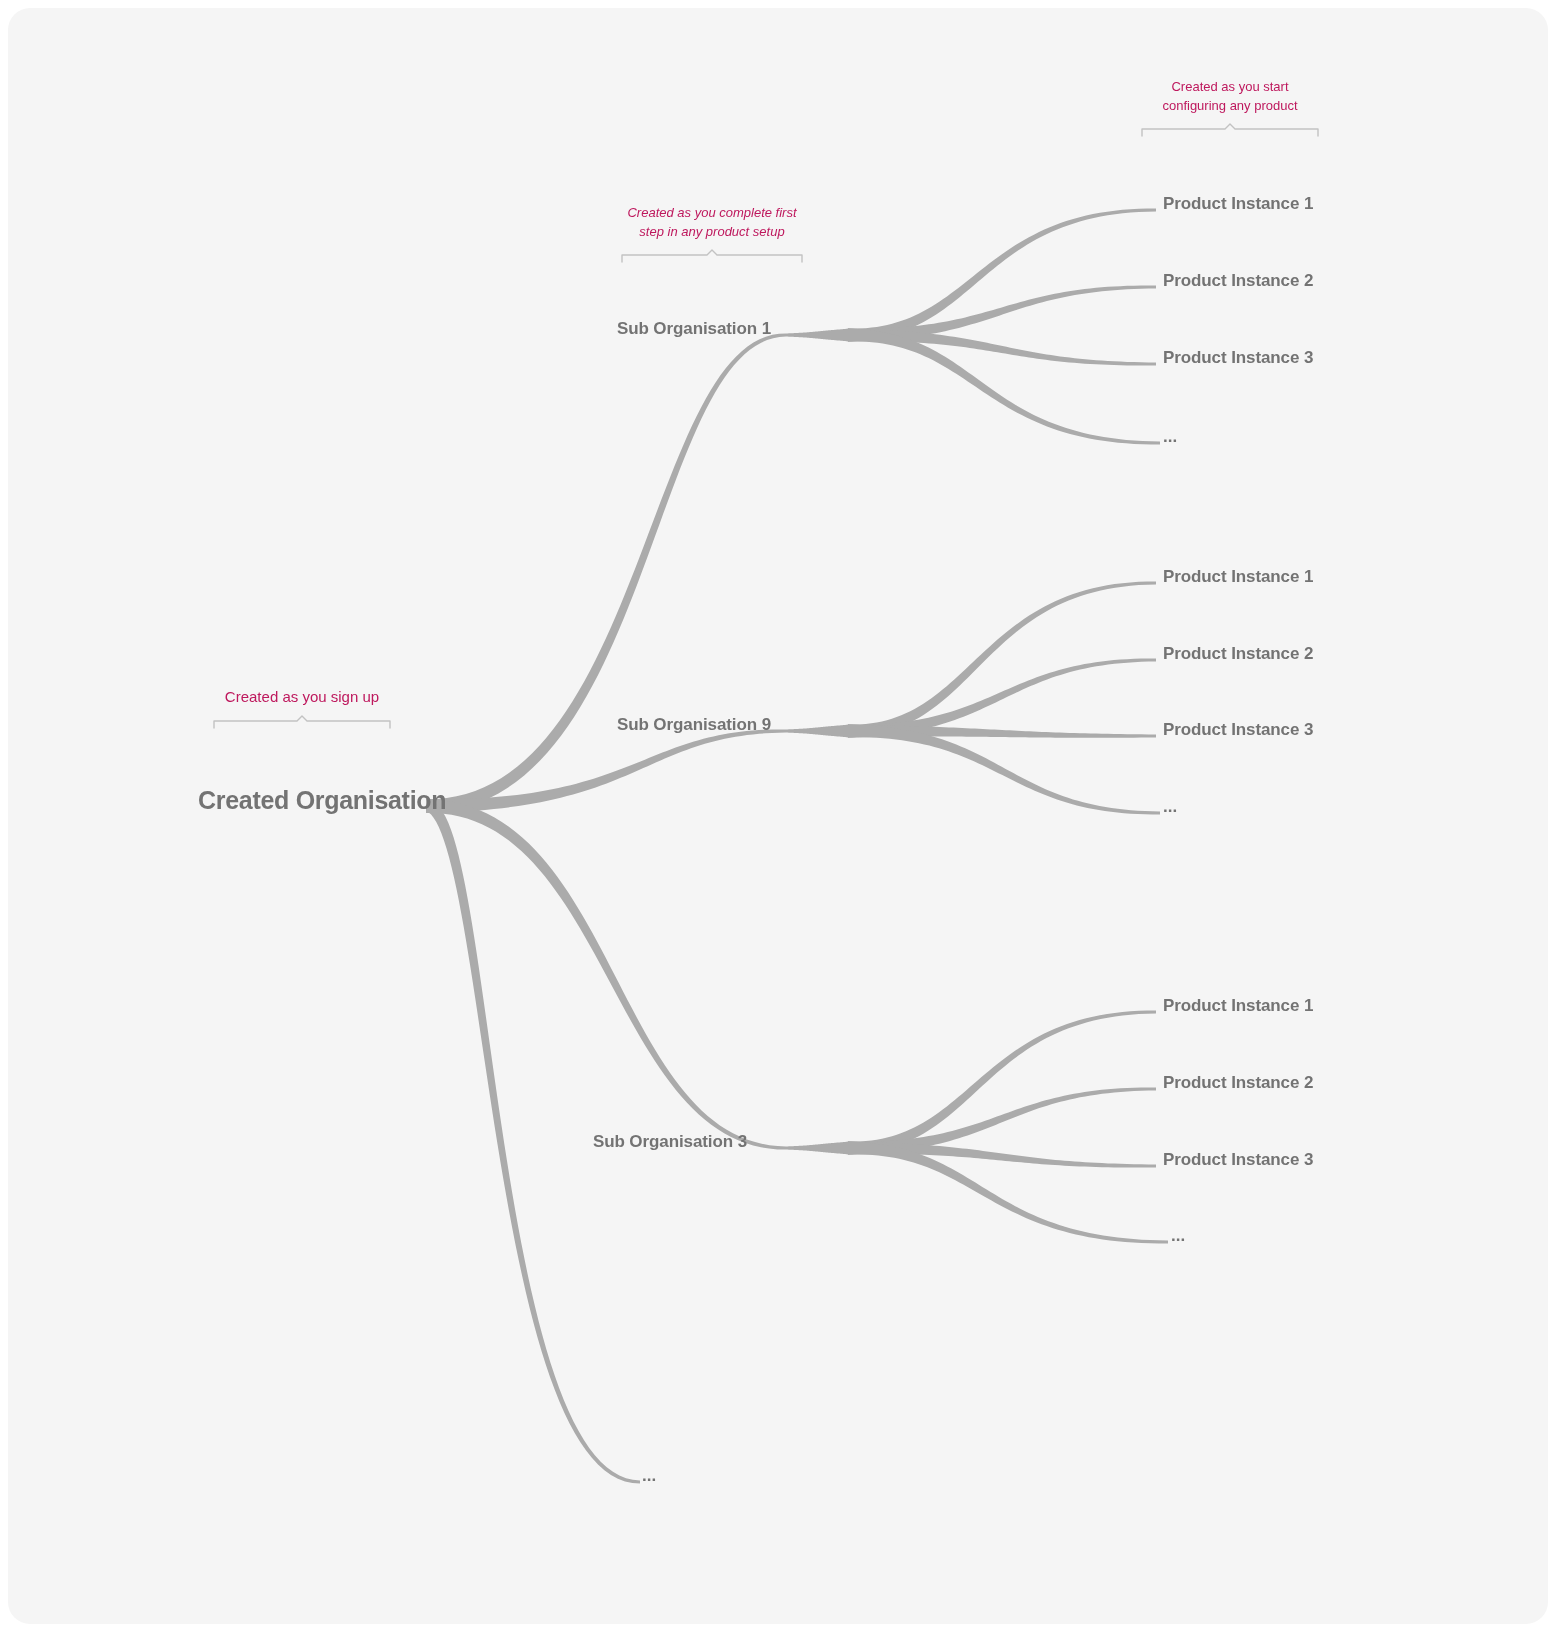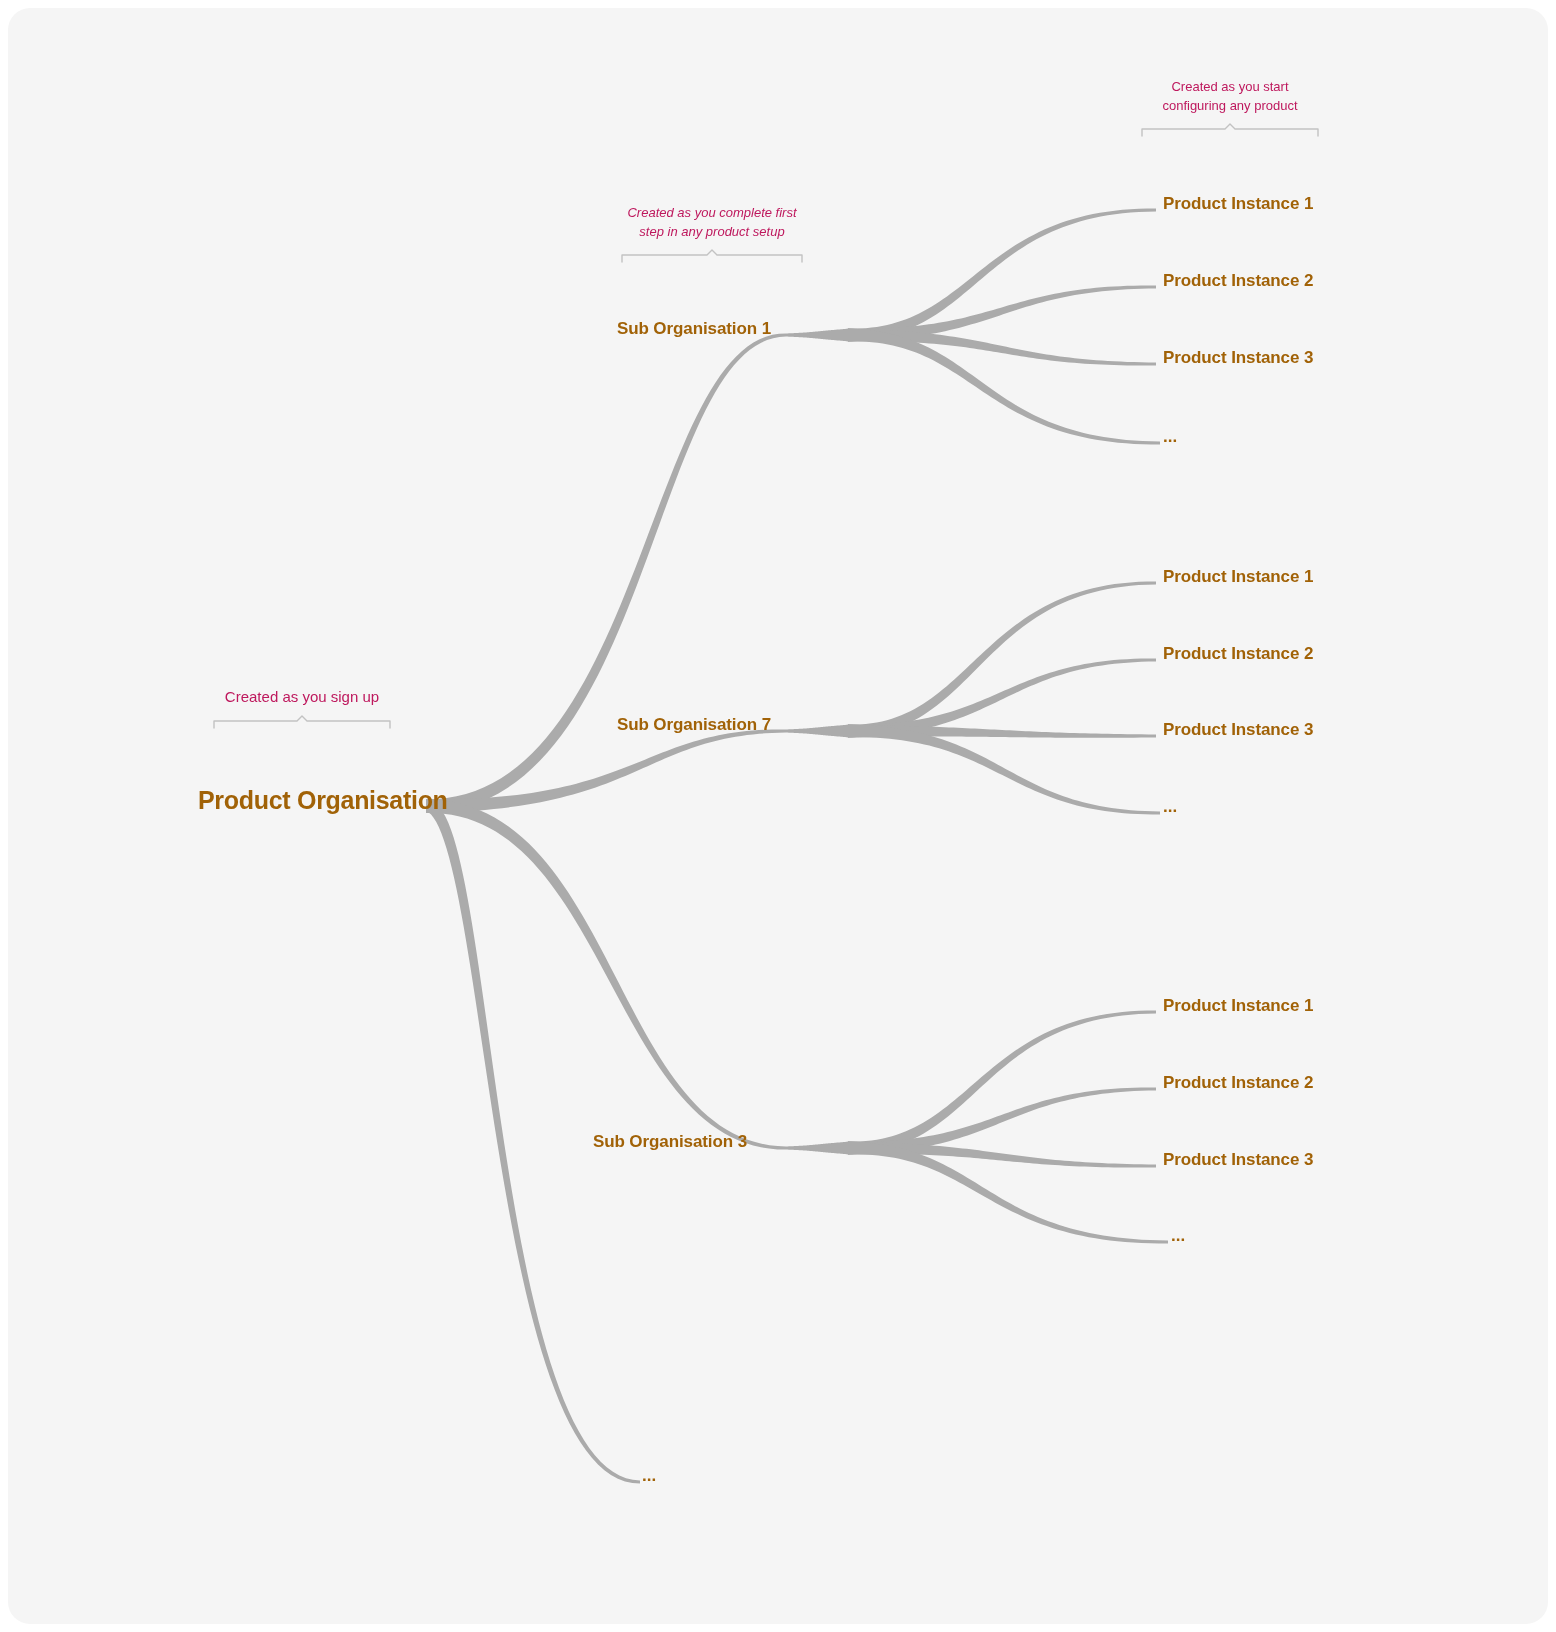--- a/index.html
+++ b/index.html
@@ -27,21 +27,21 @@
     position: absolute;
     left: 0;
     top: 0;
     width: 1540px;
     height: 1616px;
     pointer-events: none;
   }
   .node {
     position: absolute;
     white-space: nowrap;
-    color: #a16207;
+    color: #737373;
     line-height: 1;
   }
   .node.root {
     font-size: 25px;
     font-weight: bold;
     letter-spacing: -0.3px;
     transform: translate(0, -50%);
   }
   .node.sub {
     font-size: 17px;
@@ -99,21 +99,21 @@
       <path d="M840.00,729.50 L847.57,729.27 L854.88,729.13 L861.96,729.01 L868.81,728.91 L875.44,728.82 L881.85,728.75 L888.05,728.69 L894.06,728.64 L899.89,728.60 L905.53,728.57 L911.00,728.54 L916.31,728.52 L921.46,728.51 L926.47,728.51 L931.35,728.51 L936.09,728.52 L940.72,728.53 L945.23,728.55 L949.64,728.57 L953.96,728.60 L958.20,728.63 L962.35,728.67 L966.44,728.70 L970.47,728.74 L974.45,728.79 L978.39,728.83 L982.29,728.88 L986.17,728.93 L990.03,728.97 L993.89,729.03 L997.74,729.08 L1001.60,729.13 L1005.48,729.18 L1009.39,729.23 L1013.33,729.28 L1017.32,729.33 L1021.35,729.38 L1025.45,729.43 L1029.61,729.47 L1033.85,729.51 L1038.18,729.55 L1042.60,729.59 L1047.12,729.63 L1051.76,729.66 L1056.51,729.69 L1061.40,729.71 L1066.42,729.73 L1071.58,729.75 L1076.90,729.76 L1082.38,729.77 L1088.03,729.77 L1093.86,729.77 L1099.88,729.76 L1106.10,729.74 L1112.52,729.72 L1119.15,729.69 L1126.01,729.65 L1133.10,729.61 L1140.43,729.56 L1148.00,729.50 L1148.00,726.50 L1140.43,726.43 L1133.11,726.36 L1126.02,726.28 L1119.17,726.18 L1112.54,726.09 L1106.13,725.98 L1099.92,725.87 L1093.90,725.75 L1088.08,725.62 L1082.43,725.49 L1076.96,725.35 L1071.65,725.21 L1066.49,725.06 L1061.48,724.91 L1056.61,724.75 L1051.87,724.59 L1047.24,724.42 L1042.73,724.25 L1038.32,724.07 L1034.00,723.89 L1029.77,723.71 L1025.61,723.53 L1021.53,723.34 L1017.50,723.15 L1013.53,722.96 L1009.59,722.76 L1005.69,722.57 L1001.82,722.37 L997.96,722.17 L994.11,721.97 L990.27,721.78 L986.41,721.58 L982.53,721.38 L978.63,721.18 L974.69,720.98 L970.71,720.78 L966.68,720.58 L962.59,720.38 L958.42,720.19 L954.19,719.99 L949.86,719.80 L945.44,719.61 L940.92,719.42 L936.28,719.23 L931.53,719.05 L926.65,718.87 L921.63,718.69 L916.46,718.52 L911.14,718.34 L905.66,718.18 L900.00,718.01 L894.17,717.85 L888.15,717.69 L881.93,717.53 L875.50,717.37 L868.86,717.22 L862.00,717.06 L854.91,716.91 L847.58,716.74 L840.00,716.50 Z" fill="#ababab"></path>
       <path d="M840.00,729.50 L847.56,729.33 L854.87,729.37 L861.94,729.56 L868.78,729.87 L875.39,730.31 L881.79,730.87 L887.98,731.54 L893.98,732.32 L899.79,733.19 L905.41,734.17 L910.87,735.23 L916.17,736.39 L921.32,737.62 L926.33,738.94 L931.20,740.33 L935.95,741.78 L940.58,743.31 L945.11,744.89 L949.54,746.53 L953.89,748.23 L958.15,749.97 L962.34,751.76 L966.47,753.59 L970.55,755.45 L974.58,757.34 L978.58,759.26 L982.54,761.21 L986.49,763.17 L990.43,765.14 L994.36,767.12 L998.30,769.11 L1002.25,771.09 L1006.22,773.07 L1010.23,775.04 L1014.27,776.99 L1018.36,778.92 L1022.51,780.82 L1026.72,782.70 L1031.00,784.53 L1035.35,786.33 L1039.80,788.08 L1044.34,789.79 L1048.99,791.43 L1053.75,793.02 L1058.63,794.54 L1063.64,796.00 L1068.79,797.38 L1074.08,798.68 L1079.52,799.89 L1085.13,801.02 L1090.91,802.06 L1096.87,803.00 L1103.01,803.84 L1109.35,804.57 L1115.90,805.19 L1122.66,805.70 L1129.64,806.09 L1136.85,806.36 L1144.30,806.49 L1152.00,806.50 L1152.00,803.50 L1144.36,803.37 L1136.97,803.11 L1129.82,802.72 L1122.92,802.21 L1116.24,801.58 L1109.78,800.84 L1103.54,799.99 L1097.49,799.03 L1091.64,797.98 L1085.98,796.83 L1080.49,795.59 L1075.17,794.27 L1070.01,792.86 L1064.99,791.38 L1060.12,789.83 L1055.38,788.21 L1050.75,786.53 L1046.25,784.79 L1041.84,782.99 L1037.53,781.15 L1033.31,779.26 L1029.16,777.33 L1025.08,775.36 L1021.06,773.35 L1017.09,771.32 L1013.16,769.27 L1009.25,767.19 L1005.37,765.10 L1001.51,762.99 L997.64,760.88 L993.77,758.76 L989.89,756.65 L985.98,754.53 L982.04,752.43 L978.06,750.35 L974.03,748.28 L969.94,746.23 L965.78,744.22 L961.54,742.23 L957.22,740.29 L952.81,738.39 L948.30,736.53 L943.67,734.73 L938.92,732.98 L934.05,731.30 L929.04,729.68 L923.88,728.14 L918.58,726.67 L913.11,725.28 L907.47,723.98 L901.66,722.77 L895.66,721.65 L889.47,720.64 L883.08,719.72 L876.47,718.91 L869.65,718.22 L862.60,717.63 L855.31,717.16 L847.78,716.80 L840.00,716.50 Z" fill="#ababab"></path>
       <path d="M840.00,716.50 L838.48,716.73 L837.00,716.89 L835.57,717.03 L834.19,717.16 L832.86,717.28 L831.57,717.39 L830.32,717.50 L829.11,717.60 L827.93,717.71 L826.80,717.80 L825.69,717.90 L824.62,718.00 L823.59,718.09 L822.58,718.18 L821.59,718.27 L820.64,718.36 L819.71,718.44 L818.80,718.53 L817.91,718.61 L817.04,718.69 L816.18,718.78 L815.35,718.86 L814.52,718.94 L813.71,719.01 L812.91,719.09 L812.12,719.17 L811.33,719.25 L810.55,719.32 L809.78,719.40 L809.00,719.47 L808.22,719.55 L807.45,719.62 L806.67,719.69 L805.88,719.77 L805.09,719.84 L804.29,719.91 L803.48,719.98 L802.65,720.05 L801.82,720.12 L800.96,720.19 L800.09,720.26 L799.20,720.33 L798.29,720.39 L797.36,720.46 L796.41,720.53 L795.42,720.60 L794.41,720.66 L793.38,720.73 L792.31,720.80 L791.20,720.86 L790.07,720.93 L788.89,720.99 L787.68,721.06 L786.43,721.12 L785.14,721.18 L783.81,721.25 L782.43,721.31 L781.00,721.37 L779.52,721.44 L778.00,721.50 L778.00,724.50 L779.52,724.56 L781.00,724.63 L782.43,724.69 L783.81,724.75 L785.14,724.82 L786.43,724.88 L787.68,724.94 L788.89,725.01 L790.07,725.07 L791.20,725.14 L792.31,725.20 L793.38,725.27 L794.41,725.34 L795.42,725.40 L796.41,725.47 L797.36,725.54 L798.29,725.61 L799.20,725.67 L800.09,725.74 L800.96,725.81 L801.82,725.88 L802.65,725.95 L803.48,726.02 L804.29,726.09 L805.09,726.16 L805.88,726.23 L806.67,726.31 L807.45,726.38 L808.22,726.45 L809.00,726.53 L809.78,726.60 L810.55,726.68 L811.33,726.75 L812.12,726.83 L812.91,726.91 L813.71,726.99 L814.52,727.06 L815.35,727.14 L816.18,727.22 L817.04,727.31 L817.91,727.39 L818.80,727.47 L819.71,727.56 L820.64,727.64 L821.59,727.73 L822.58,727.82 L823.59,727.91 L824.62,728.00 L825.69,728.10 L826.80,728.20 L827.93,728.29 L829.11,728.40 L830.32,728.50 L831.57,728.61 L832.86,728.72 L834.19,728.84 L835.57,728.97 L837.00,729.11 L838.48,729.27 L840.00,729.50 Z" fill="#ababab"></path>
       <path d="M840.00,1146.50 L846.58,1146.15 L852.96,1145.65 L859.13,1144.95 L865.10,1144.05 L870.89,1142.95 L876.49,1141.66 L881.92,1140.19 L887.19,1138.54 L892.29,1136.73 L897.25,1134.75 L902.06,1132.63 L906.74,1130.36 L911.29,1127.96 L915.72,1125.44 L920.03,1122.79 L924.25,1120.04 L928.38,1117.20 L932.42,1114.26 L936.39,1111.23 L940.30,1108.13 L944.15,1104.97 L947.95,1101.74 L951.72,1098.46 L955.46,1095.14 L959.19,1091.77 L962.90,1088.38 L966.62,1084.96 L970.34,1081.53 L974.08,1078.09 L977.85,1074.64 L981.66,1071.20 L985.51,1067.78 L989.42,1064.37 L993.39,1060.98 L997.43,1057.63 L1001.55,1054.32 L1005.76,1051.06 L1010.07,1047.85 L1014.49,1044.70 L1019.02,1041.62 L1023.68,1038.62 L1028.48,1035.69 L1033.41,1032.86 L1038.50,1030.12 L1043.75,1027.49 L1049.17,1024.96 L1054.78,1022.56 L1060.57,1020.28 L1066.55,1018.13 L1072.75,1016.13 L1079.16,1014.27 L1085.79,1012.57 L1092.66,1011.03 L1099.77,1009.66 L1107.13,1008.47 L1114.75,1007.47 L1122.64,1006.67 L1130.81,1006.07 L1139.26,1005.67 L1148.00,1005.50 L1148.00,1002.50 L1139.18,1002.55 L1130.63,1002.82 L1122.37,1003.30 L1114.37,1003.99 L1106.64,1004.88 L1099.15,1005.95 L1091.90,1007.21 L1084.89,1008.65 L1078.10,1010.26 L1071.53,1012.02 L1065.17,1013.94 L1059.01,1016.01 L1053.04,1018.22 L1047.26,1020.55 L1041.65,1023.01 L1036.21,1025.59 L1030.93,1028.27 L1025.81,1031.06 L1020.82,1033.94 L1015.98,1036.90 L1011.26,1039.93 L1006.66,1043.04 L1002.17,1046.20 L997.78,1049.42 L993.49,1052.68 L989.29,1055.98 L985.17,1059.30 L981.11,1062.64 L977.12,1066.00 L973.19,1069.36 L969.29,1072.71 L965.44,1076.05 L961.62,1079.37 L957.81,1082.66 L954.02,1085.91 L950.24,1089.12 L946.45,1092.27 L942.65,1095.37 L938.84,1098.40 L935.00,1101.35 L931.12,1104.22 L927.20,1106.99 L923.23,1109.67 L919.21,1112.24 L915.12,1114.71 L910.96,1117.05 L906.71,1119.27 L902.38,1121.35 L897.94,1123.30 L893.40,1125.10 L888.74,1126.75 L883.96,1128.24 L879.04,1129.57 L873.98,1130.72 L868.76,1131.70 L863.38,1132.49 L857.82,1133.08 L852.08,1133.46 L846.14,1133.62 L840.00,1133.50 Z" fill="#ababab"></path>
       <path d="M840.00,1146.50 L847.65,1146.22 L855.06,1145.92 L862.22,1145.54 L869.16,1145.08 L875.86,1144.55 L882.36,1143.94 L888.65,1143.25 L894.73,1142.49 L900.63,1141.67 L906.35,1140.77 L911.89,1139.81 L917.27,1138.79 L922.49,1137.71 L927.57,1136.58 L932.50,1135.39 L937.30,1134.16 L941.97,1132.88 L946.53,1131.57 L950.98,1130.21 L955.34,1128.82 L959.60,1127.40 L963.78,1125.95 L967.88,1124.48 L971.92,1122.99 L975.90,1121.48 L979.84,1119.96 L983.73,1118.42 L987.59,1116.88 L991.43,1115.34 L995.26,1113.79 L999.08,1112.25 L1002.91,1110.71 L1006.75,1109.19 L1010.61,1107.67 L1014.51,1106.17 L1018.44,1104.68 L1022.42,1103.22 L1026.46,1101.78 L1030.57,1100.37 L1034.75,1098.98 L1039.02,1097.63 L1043.38,1096.32 L1047.84,1095.05 L1052.42,1093.81 L1057.12,1092.63 L1061.94,1091.49 L1066.91,1090.40 L1072.02,1089.37 L1077.29,1088.40 L1082.72,1087.49 L1088.33,1086.64 L1094.11,1085.86 L1100.09,1085.16 L1106.27,1084.53 L1112.66,1083.97 L1119.26,1083.50 L1126.08,1083.12 L1133.14,1082.82 L1140.45,1082.61 L1148.00,1082.50 L1148.00,1079.50 L1140.41,1079.49 L1133.06,1079.57 L1125.95,1079.74 L1119.07,1080.00 L1112.40,1080.35 L1105.95,1080.78 L1099.71,1081.29 L1093.65,1081.87 L1087.79,1082.53 L1082.10,1083.25 L1076.57,1084.05 L1071.21,1084.90 L1066.00,1085.82 L1060.94,1086.79 L1056.01,1087.81 L1051.21,1088.88 L1046.52,1090.00 L1041.95,1091.17 L1037.48,1092.37 L1033.10,1093.61 L1028.81,1094.88 L1024.60,1096.18 L1020.46,1097.51 L1016.38,1098.85 L1012.35,1100.22 L1008.37,1101.60 L1004.43,1102.99 L1000.51,1104.39 L996.62,1105.80 L992.74,1107.21 L988.86,1108.61 L984.98,1110.01 L981.09,1111.40 L977.18,1112.77 L973.24,1114.13 L969.26,1115.47 L965.24,1116.79 L961.16,1118.09 L957.02,1119.35 L952.81,1120.59 L948.52,1121.78 L944.14,1122.95 L939.66,1124.07 L935.08,1125.14 L930.38,1126.17 L925.55,1127.15 L920.60,1128.07 L915.50,1128.94 L910.25,1129.75 L904.84,1130.49 L899.26,1131.17 L893.50,1131.77 L887.56,1132.30 L881.42,1132.76 L875.08,1133.13 L868.52,1133.41 L861.74,1133.61 L854.74,1133.70 L847.49,1133.68 L840.00,1133.50 Z" fill="#ababab"></path>
       <path d="M840.00,1146.50 L847.55,1146.28 L854.85,1146.17 L861.91,1146.10 L868.74,1146.07 L875.35,1146.08 L881.74,1146.11 L887.93,1146.18 L893.93,1146.27 L899.73,1146.38 L905.36,1146.52 L910.82,1146.69 L916.11,1146.87 L921.25,1147.07 L926.25,1147.29 L931.11,1147.53 L935.84,1147.79 L940.45,1148.06 L944.96,1148.35 L949.36,1148.64 L953.67,1148.95 L957.90,1149.28 L962.05,1149.61 L966.14,1149.95 L970.16,1150.30 L974.14,1150.65 L978.08,1151.02 L981.98,1151.38 L985.87,1151.75 L989.73,1152.13 L993.59,1152.50 L997.45,1152.88 L1001.32,1153.26 L1005.21,1153.63 L1009.13,1154.00 L1013.08,1154.37 L1017.08,1154.74 L1021.12,1155.10 L1025.23,1155.45 L1029.41,1155.80 L1033.66,1156.13 L1038.00,1156.46 L1042.44,1156.78 L1046.98,1157.08 L1051.62,1157.37 L1056.39,1157.65 L1061.28,1157.92 L1066.32,1158.16 L1071.49,1158.40 L1076.82,1158.61 L1082.31,1158.80 L1087.97,1158.98 L1093.81,1159.13 L1099.84,1159.27 L1106.06,1159.38 L1112.49,1159.46 L1119.13,1159.52 L1126.00,1159.56 L1133.09,1159.57 L1140.42,1159.55 L1148.00,1159.50 L1148.00,1156.50 L1140.43,1156.42 L1133.12,1156.32 L1126.04,1156.18 L1119.19,1156.02 L1112.57,1155.83 L1106.16,1155.62 L1099.96,1155.38 L1093.95,1155.12 L1088.14,1154.83 L1082.50,1154.53 L1077.04,1154.20 L1071.74,1153.86 L1066.60,1153.50 L1061.60,1153.12 L1056.74,1152.72 L1052.00,1152.31 L1047.39,1151.89 L1042.89,1151.45 L1038.49,1151.00 L1034.19,1150.53 L1029.97,1150.06 L1025.83,1149.58 L1021.75,1149.09 L1017.74,1148.59 L1013.78,1148.09 L1009.85,1147.58 L1005.96,1147.06 L1002.10,1146.54 L998.25,1146.02 L994.41,1145.50 L990.57,1144.97 L986.71,1144.45 L982.84,1143.93 L978.94,1143.41 L975.00,1142.89 L971.02,1142.37 L966.98,1141.87 L962.89,1141.36 L958.72,1140.87 L954.48,1140.38 L950.14,1139.90 L945.71,1139.43 L941.18,1138.97 L936.53,1138.53 L931.77,1138.09 L926.87,1137.67 L921.84,1137.27 L916.66,1136.87 L911.32,1136.50 L905.83,1136.14 L900.16,1135.80 L894.31,1135.48 L888.27,1135.18 L882.03,1134.89 L875.59,1134.63 L868.93,1134.39 L862.06,1134.16 L854.95,1133.95 L847.60,1133.75 L840.00,1133.50 Z" fill="#ababab"></path>
       <path d="M840.00,1146.50 L846.46,1146.34 L852.71,1146.41 L858.76,1146.64 L864.61,1147.01 L870.27,1147.53 L875.76,1148.18 L881.08,1148.95 L886.25,1149.85 L891.27,1150.86 L896.15,1151.99 L900.90,1153.21 L905.54,1154.54 L910.06,1155.96 L914.49,1157.48 L918.83,1159.07 L923.08,1160.75 L927.26,1162.51 L931.38,1164.34 L935.45,1166.23 L939.47,1168.19 L943.45,1170.21 L947.40,1172.27 L951.33,1174.38 L955.25,1176.54 L959.17,1178.73 L963.10,1180.95 L967.03,1183.20 L970.99,1185.47 L974.98,1187.75 L979.01,1190.04 L983.09,1192.34 L987.22,1194.63 L991.42,1196.91 L995.69,1199.19 L1000.04,1201.44 L1004.48,1203.66 L1009.02,1205.86 L1013.66,1208.02 L1018.42,1210.14 L1023.31,1212.21 L1028.32,1214.23 L1033.48,1216.19 L1038.78,1218.09 L1044.24,1219.92 L1049.86,1221.67 L1055.66,1223.34 L1061.64,1224.93 L1067.82,1226.43 L1074.19,1227.83 L1080.77,1229.14 L1087.57,1230.33 L1094.60,1231.42 L1101.86,1232.39 L1109.36,1233.24 L1117.12,1233.96 L1125.13,1234.55 L1133.42,1235.00 L1141.99,1235.32 L1150.85,1235.48 L1160.00,1235.50 L1160.00,1232.50 L1150.90,1232.36 L1142.10,1232.07 L1133.60,1231.63 L1125.39,1231.05 L1117.45,1230.34 L1109.78,1229.50 L1102.37,1228.53 L1095.20,1227.45 L1088.29,1226.25 L1081.60,1224.94 L1075.14,1223.53 L1068.89,1222.02 L1062.84,1220.42 L1057.00,1218.73 L1051.34,1216.95 L1045.86,1215.11 L1040.54,1213.19 L1035.39,1211.20 L1030.39,1209.15 L1025.52,1207.05 L1020.79,1204.89 L1016.18,1202.69 L1011.69,1200.44 L1007.29,1198.16 L1003.00,1195.84 L998.78,1193.50 L994.64,1191.14 L990.57,1188.76 L986.56,1186.36 L982.59,1183.96 L978.66,1181.55 L974.75,1179.15 L970.87,1176.75 L967.00,1174.36 L963.12,1171.99 L959.24,1169.64 L955.34,1167.31 L951.41,1165.02 L947.45,1162.76 L943.44,1160.55 L939.37,1158.38 L935.24,1156.27 L931.04,1154.21 L926.75,1152.22 L922.37,1150.30 L917.90,1148.45 L913.31,1146.69 L908.61,1145.01 L903.78,1143.43 L898.81,1141.94 L893.71,1140.56 L888.45,1139.28 L883.04,1138.13 L877.46,1137.09 L871.70,1136.17 L865.76,1135.38 L859.63,1134.73 L853.30,1134.20 L846.76,1133.81 L840.00,1133.50 Z" fill="#ababab"></path>
       <path d="M840.00,1133.50 L838.48,1133.73 L837.00,1133.89 L835.57,1134.03 L834.19,1134.16 L832.86,1134.28 L831.57,1134.39 L830.32,1134.50 L829.11,1134.60 L827.93,1134.71 L826.80,1134.80 L825.69,1134.90 L824.62,1135.00 L823.59,1135.09 L822.58,1135.18 L821.59,1135.27 L820.64,1135.36 L819.71,1135.44 L818.80,1135.53 L817.91,1135.61 L817.04,1135.69 L816.18,1135.78 L815.35,1135.86 L814.52,1135.94 L813.71,1136.01 L812.91,1136.09 L812.12,1136.17 L811.33,1136.25 L810.55,1136.32 L809.78,1136.40 L809.00,1136.47 L808.22,1136.55 L807.45,1136.62 L806.67,1136.69 L805.88,1136.77 L805.09,1136.84 L804.29,1136.91 L803.48,1136.98 L802.65,1137.05 L801.82,1137.12 L800.96,1137.19 L800.09,1137.26 L799.20,1137.33 L798.29,1137.39 L797.36,1137.46 L796.41,1137.53 L795.42,1137.60 L794.41,1137.66 L793.38,1137.73 L792.31,1137.80 L791.20,1137.86 L790.07,1137.93 L788.89,1137.99 L787.68,1138.06 L786.43,1138.12 L785.14,1138.18 L783.81,1138.25 L782.43,1138.31 L781.00,1138.37 L779.52,1138.44 L778.00,1138.50 L778.00,1141.50 L779.52,1141.56 L781.00,1141.63 L782.43,1141.69 L783.81,1141.75 L785.14,1141.82 L786.43,1141.88 L787.68,1141.94 L788.89,1142.01 L790.07,1142.07 L791.20,1142.14 L792.31,1142.20 L793.38,1142.27 L794.41,1142.34 L795.42,1142.40 L796.41,1142.47 L797.36,1142.54 L798.29,1142.61 L799.20,1142.67 L800.09,1142.74 L800.96,1142.81 L801.82,1142.88 L802.65,1142.95 L803.48,1143.02 L804.29,1143.09 L805.09,1143.16 L805.88,1143.23 L806.67,1143.31 L807.45,1143.38 L808.22,1143.45 L809.00,1143.53 L809.78,1143.60 L810.55,1143.68 L811.33,1143.75 L812.12,1143.83 L812.91,1143.91 L813.71,1143.99 L814.52,1144.06 L815.35,1144.14 L816.18,1144.22 L817.04,1144.31 L817.91,1144.39 L818.80,1144.47 L819.71,1144.56 L820.64,1144.64 L821.59,1144.73 L822.58,1144.82 L823.59,1144.91 L824.62,1145.00 L825.69,1145.10 L826.80,1145.20 L827.93,1145.29 L829.11,1145.40 L830.32,1145.50 L831.57,1145.61 L832.86,1145.72 L834.19,1145.84 L835.57,1145.97 L837.00,1146.11 L838.48,1146.27 L840.00,1146.50 Z" fill="#ababab"></path>
     </svg>
 
-  <div class="node root" style="left:190px; top:792px;">Product Organisation</div>
+  <div class="node root" style="left:190px; top:792px;">Created Organisation</div>
 
   <div class="annotation a-root" style="left:205px; top:707px; width:178px;">
     <span class="ann-text">Created as you sign up</span>
     <svg class="bracket" width="178" height="14" viewBox="0 0 178 14">
       <path d="M1 13 L1 6 L84 6 L89 1 L94 6 L177 6 L177 13" fill="none" stroke="#c2c2c2" stroke-width="1.4" stroke-linecap="round" stroke-linejoin="round"></path>
     </svg>
   </div>
 
   <div class="annotation a-sub" style="left:613px; top:241px; width:182px;font-style:italic;">
     <span class="ann-text">Created as you complete first
@@ -125,21 +125,21 @@
 
   <div class="annotation a-leaf" style="left:1133px; top:115px; width:178px;">
     <span class="ann-text">Created as you start
 configuring any product</span>
     <svg class="bracket" width="178" height="14" viewBox="0 0 178 14">
       <path d="M1 13 L1 6 L84 6 L89 1 L94 6 L177 6 L177 13" fill="none" stroke="#c2c2c2" stroke-width="1.4" stroke-linecap="round" stroke-linejoin="round"></path>
     </svg>
   </div>
 
   <div class="node sub" style="left:763px; top:320px;">Sub Organisation 1</div>
-  <div class="node sub" style="left:763px; top:716px;">Sub Organisation 7</div>
+  <div class="node sub" style="left:763px; top:716px;">Sub Organisation 9</div>
   <div class="node sub" style="left:739px; top:1133px;">Sub Organisation 3</div>
   <div class="node dots" style="left:634px; top:1467px;">...</div>
 
   <div class="node leaf" style="left:1155px; top:195px;">Product Instance 1</div>
   <div class="node leaf" style="left:1155px; top:272px;">Product Instance 2</div>
   <div class="node leaf" style="left:1155px; top:349px;">Product Instance 3</div>
   <div class="node dots" style="left:1155px; top:428px;">...</div>
 
   <div class="node leaf" style="left:1155px; top:568px;">Product Instance 1</div>
   <div class="node leaf" style="left:1155px; top:645px;">Product Instance 2</div>

